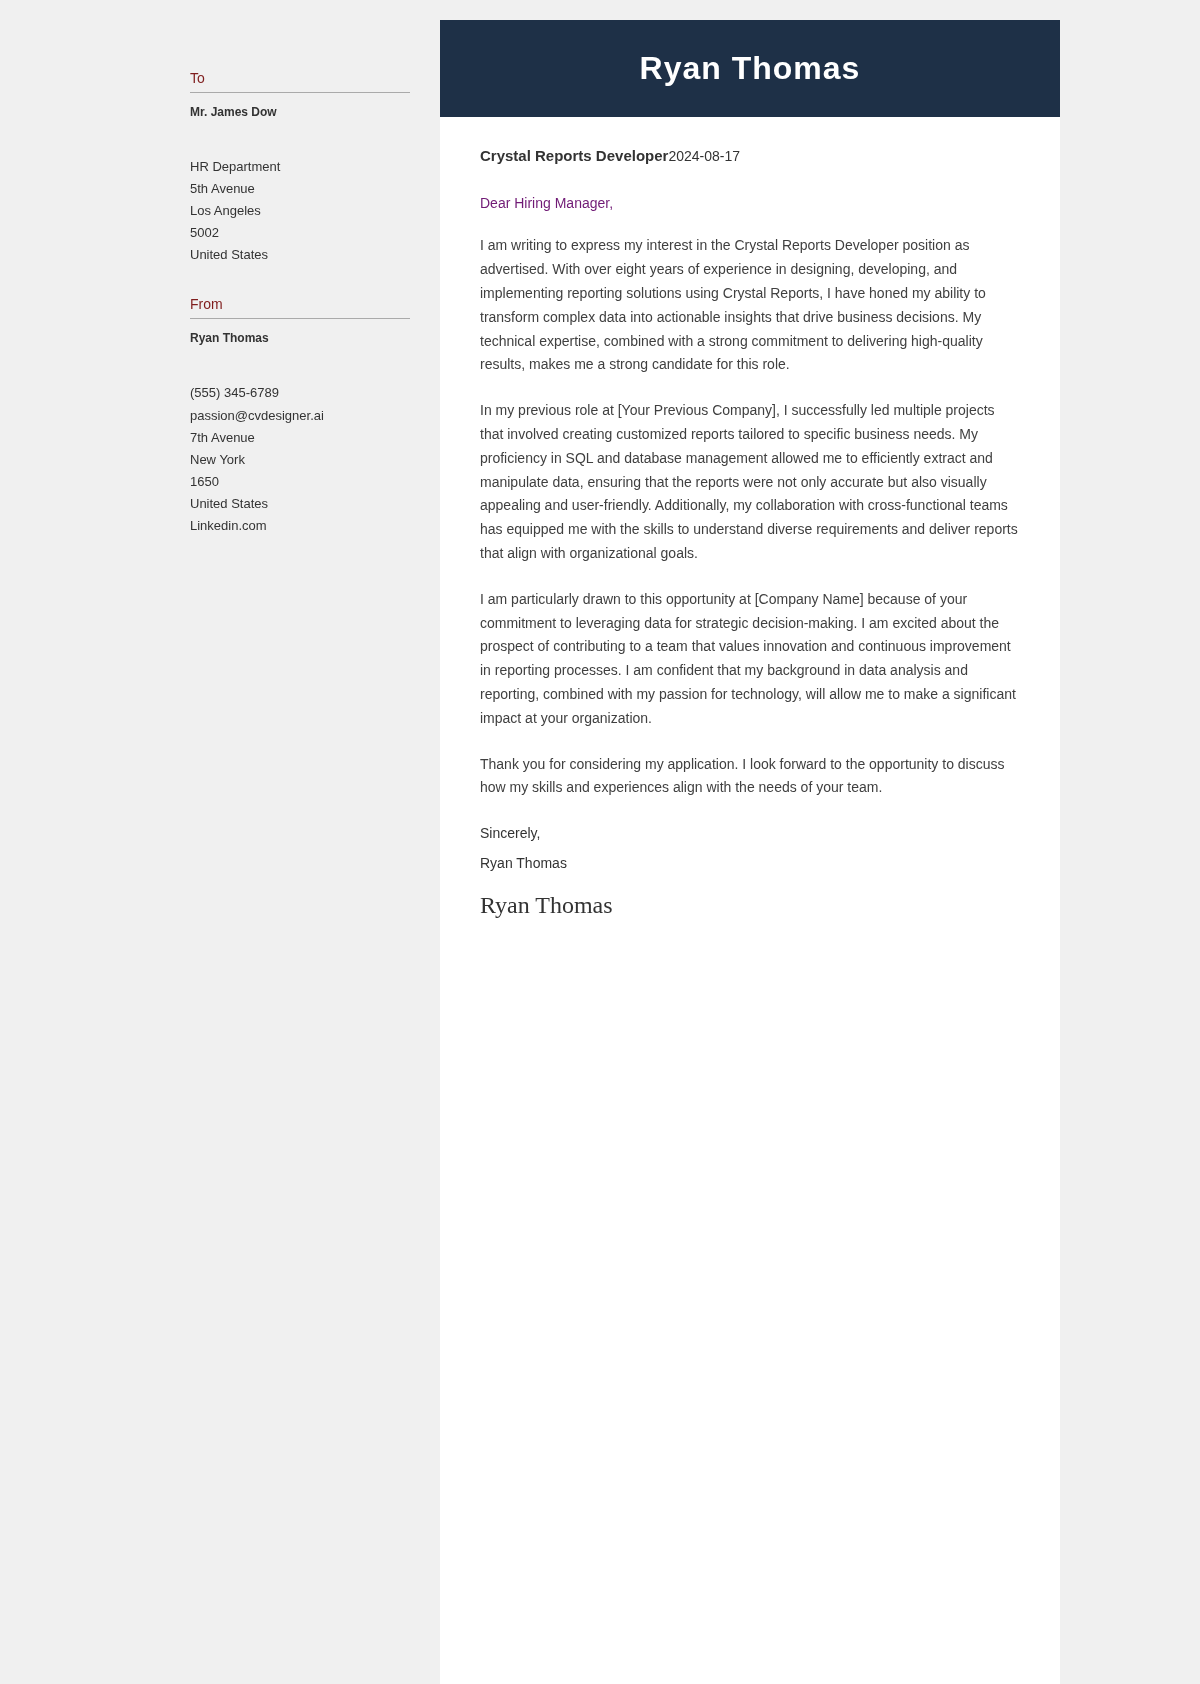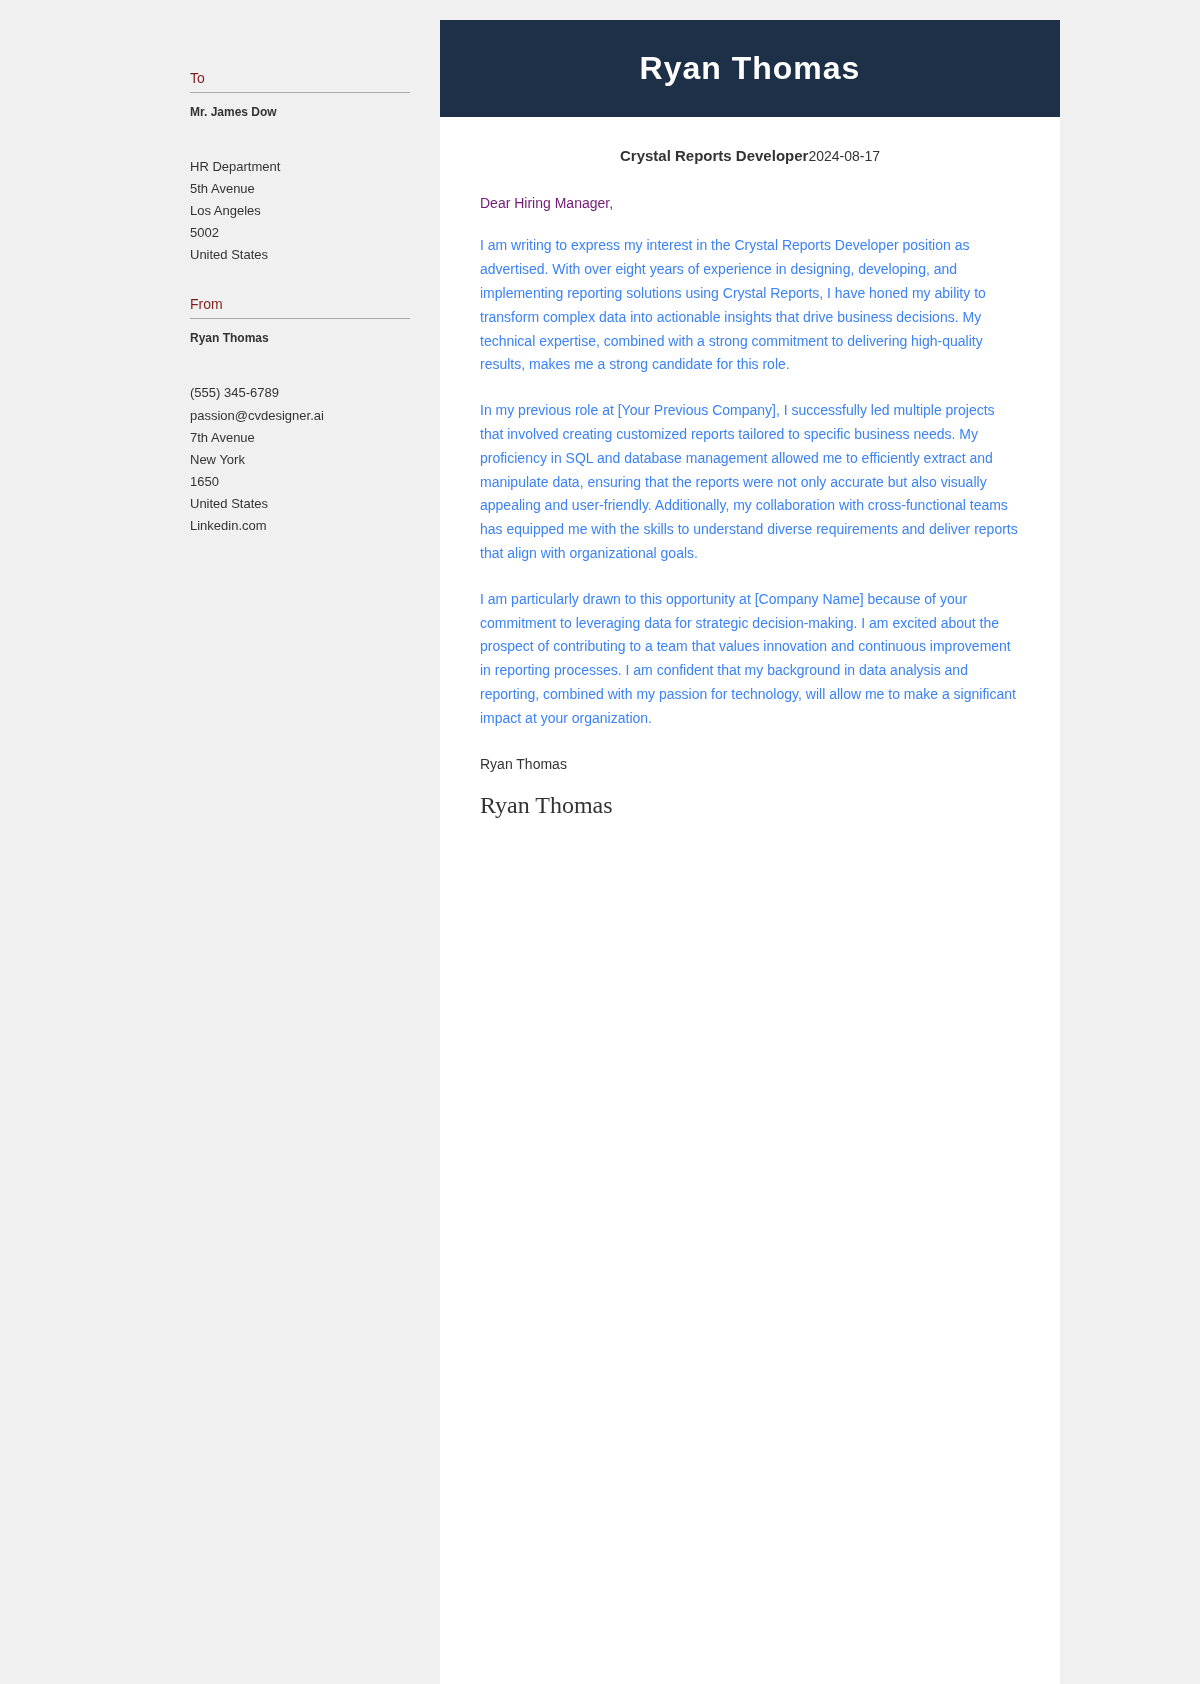--- a/index.html
+++ b/index.html
@@ -87,21 +87,21 @@
       font-weight: bold;
       letter-spacing: 1px;
     }
 
     .content-body {
       padding: 30px 40px;
     }
 
     .job-title-row {
       display: flex;
-      justify-content: center;
+      justify-content: flex-start;
       align-items: center;
       margin-bottom: 28px;
       padding-bottom: 0;
     }
 
     .job-title {
       font-weight: bold;
       font-size: 15px;
       color: #333;
     }
@@ -113,21 +113,21 @@
 
     .greeting {
       font-size: 14px;
       color: #701a75;
       margin-bottom: 20px;
       line-height: 1.6;
     }
 
     .letter-paragraph {
       font-size: 14px;
-      color: #3b82f6;
+      color: #404040;
       line-height: 1.7;
       margin-bottom: 22px;
     }
 
     .closing {
       font-size: 14px;
       color: #333;
       line-height: 1.7;
       margin-top: 10px;
     }
@@ -194,22 +194,24 @@
       <div class="job-title-row">
         <span class="job-title">Crystal Reports Developer</span>
         <span class="job-date">2024-08-17</span>
       </div>
 
       <div class="greeting">Dear Hiring Manager,</div>
 
       <p class="letter-paragraph">I am writing to express my interest in the Crystal Reports Developer position as advertised. With over eight years of experience in designing, developing, and implementing reporting solutions using Crystal Reports, I have honed my ability to transform complex data into actionable insights that drive business decisions. My technical expertise, combined with a strong commitment to delivering high-quality results, makes me a strong candidate for this role.</p>
       <p class="letter-paragraph">In my previous role at [Your Previous Company], I successfully led multiple projects that involved creating customized reports tailored to specific business needs. My proficiency in SQL and database management allowed me to efficiently extract and manipulate data, ensuring that the reports were not only accurate but also visually appealing and user-friendly. Additionally, my collaboration with cross-functional teams has equipped me with the skills to understand diverse requirements and deliver reports that align with organizational goals.</p>
       <p class="letter-paragraph">I am particularly drawn to this opportunity at [Company Name] because of your commitment to leveraging data for strategic decision-making. I am excited about the prospect of contributing to a team that values innovation and continuous improvement in reporting processes. I am confident that my background in data analysis and reporting, combined with my passion for technology, will allow me to make a significant impact at your organization.</p>
+      <p class="letter-paragraph">Thank you for considering my application. I look forward to the opportunity to discuss how my skills and experiences align with the needs of your team.</p>
 
       <div class="closing">
+        <div>Sincerely,</div>
         <div class="signature-text">Ryan Thomas</div>
       </div>
 
       <div class="signature-name">Ryan Thomas</div>
 
     </div>
   </div>
 
 </div>
 

